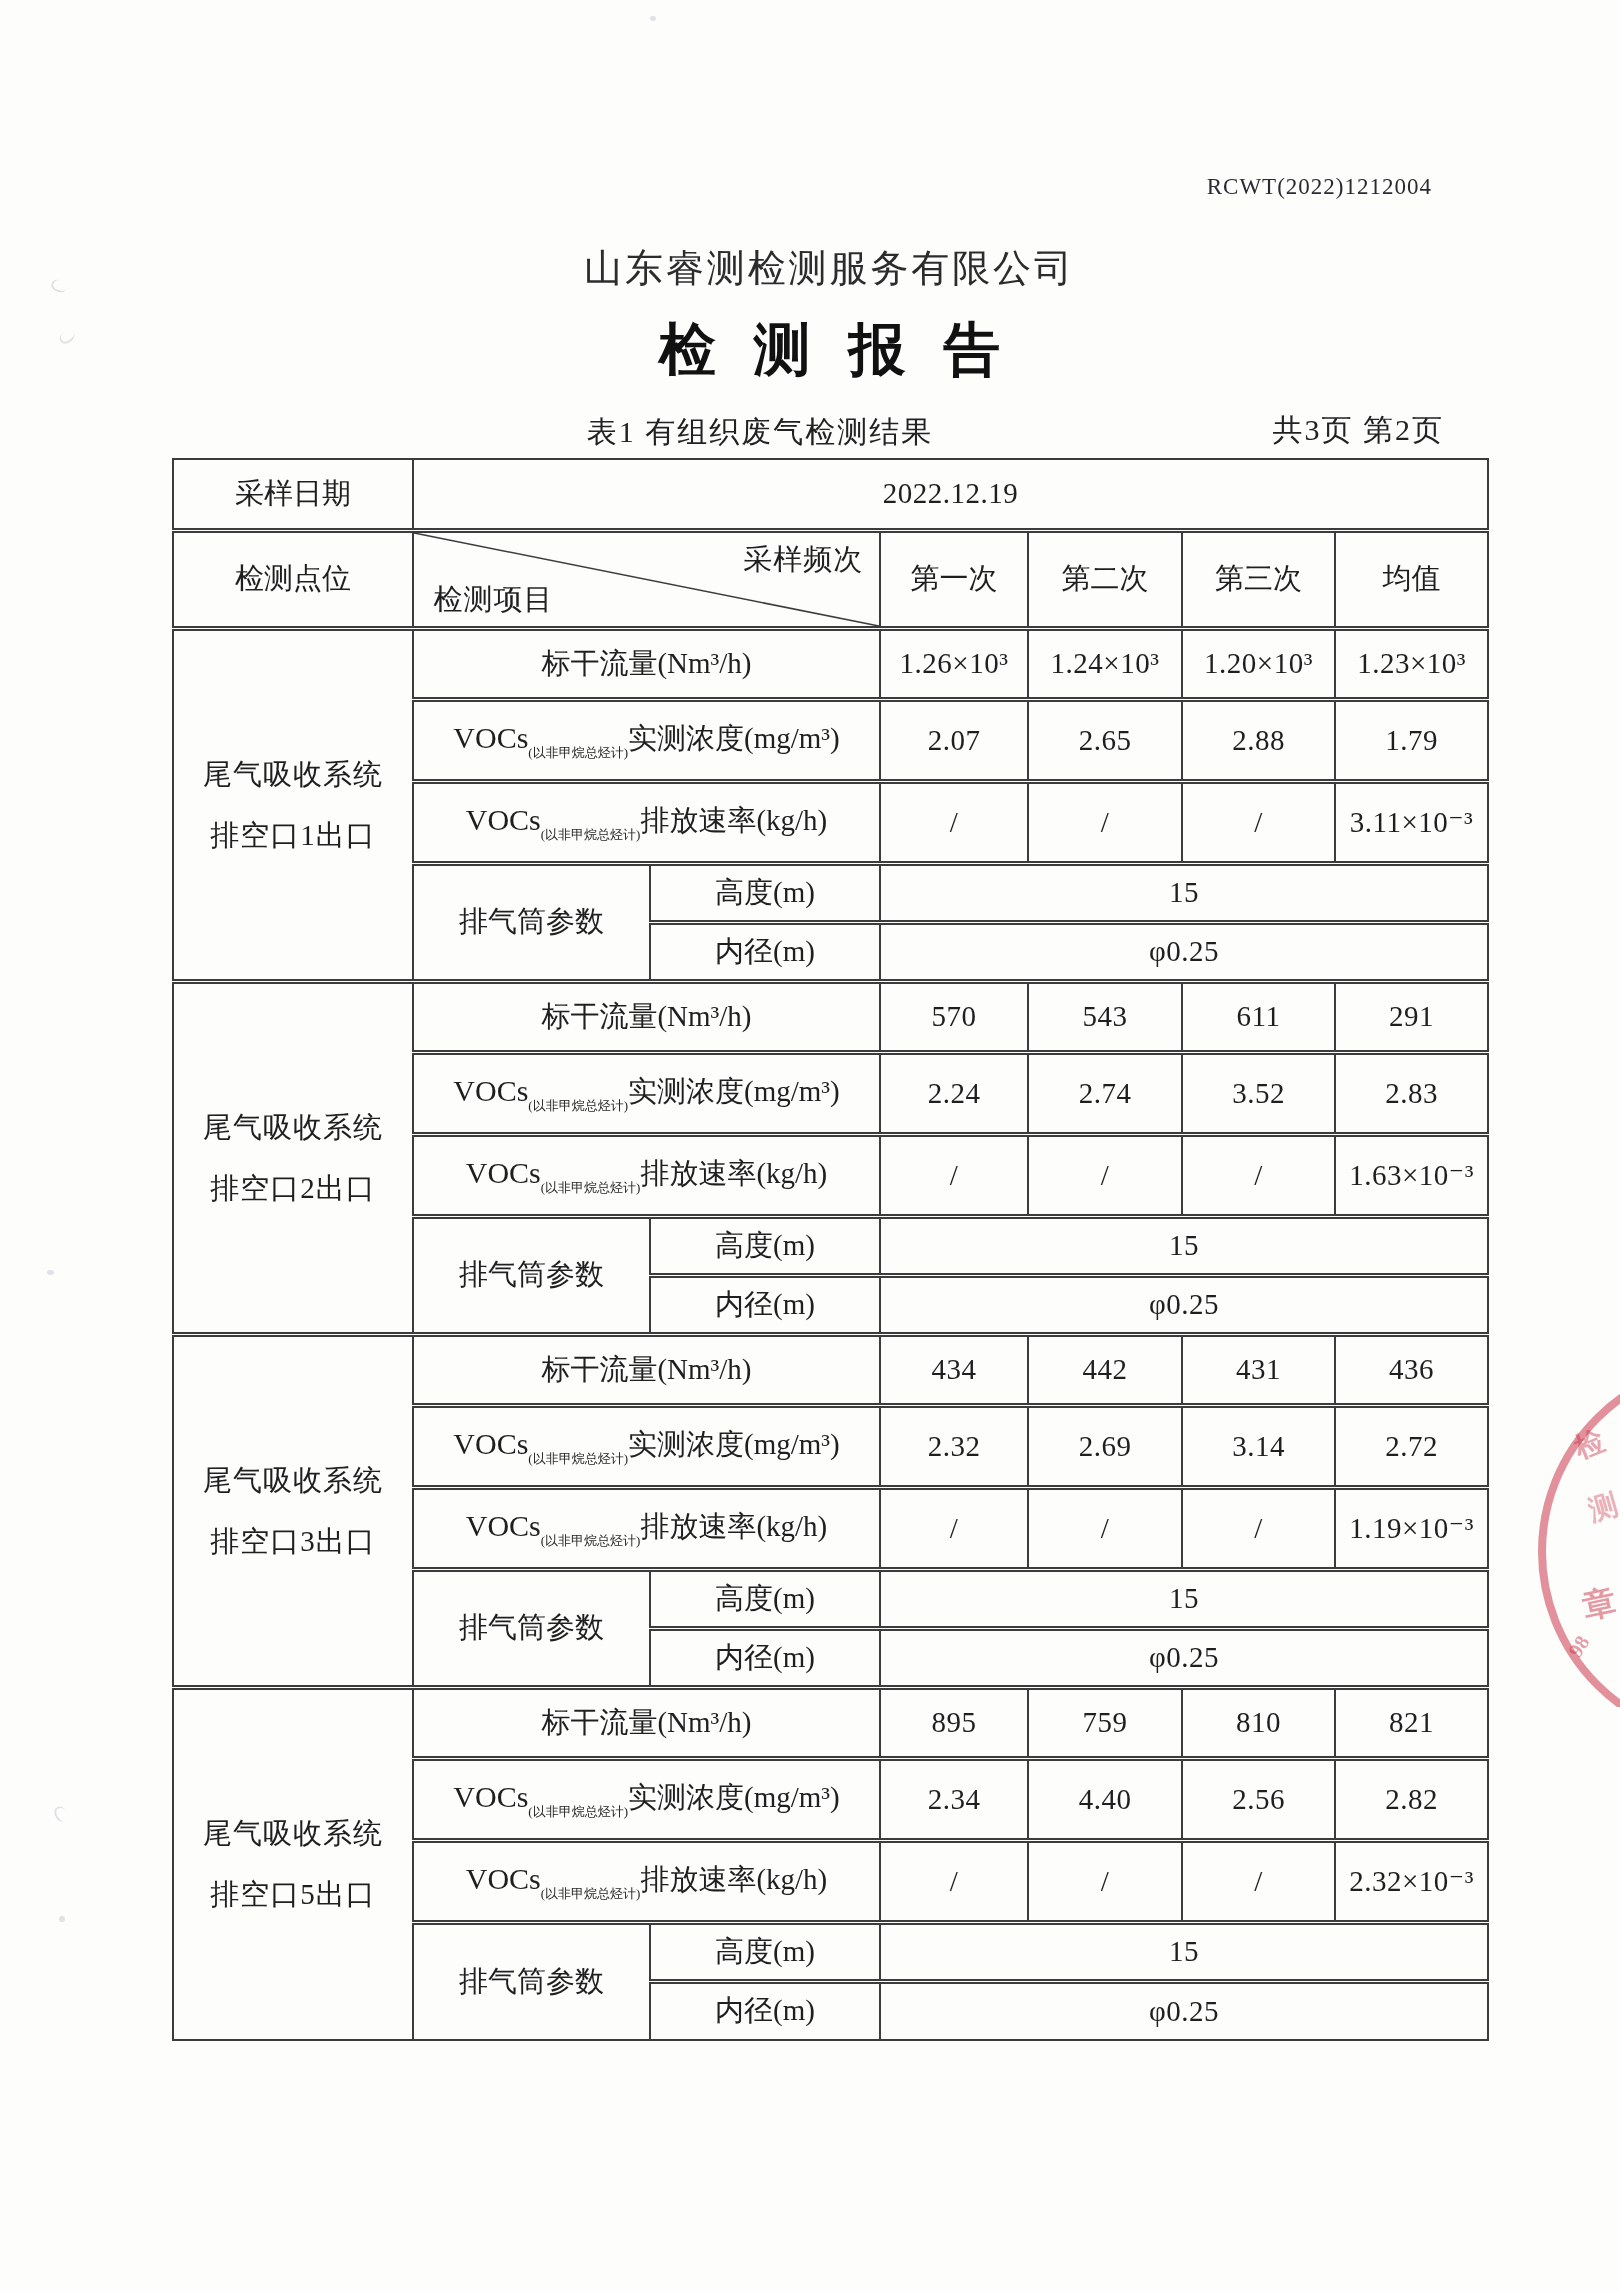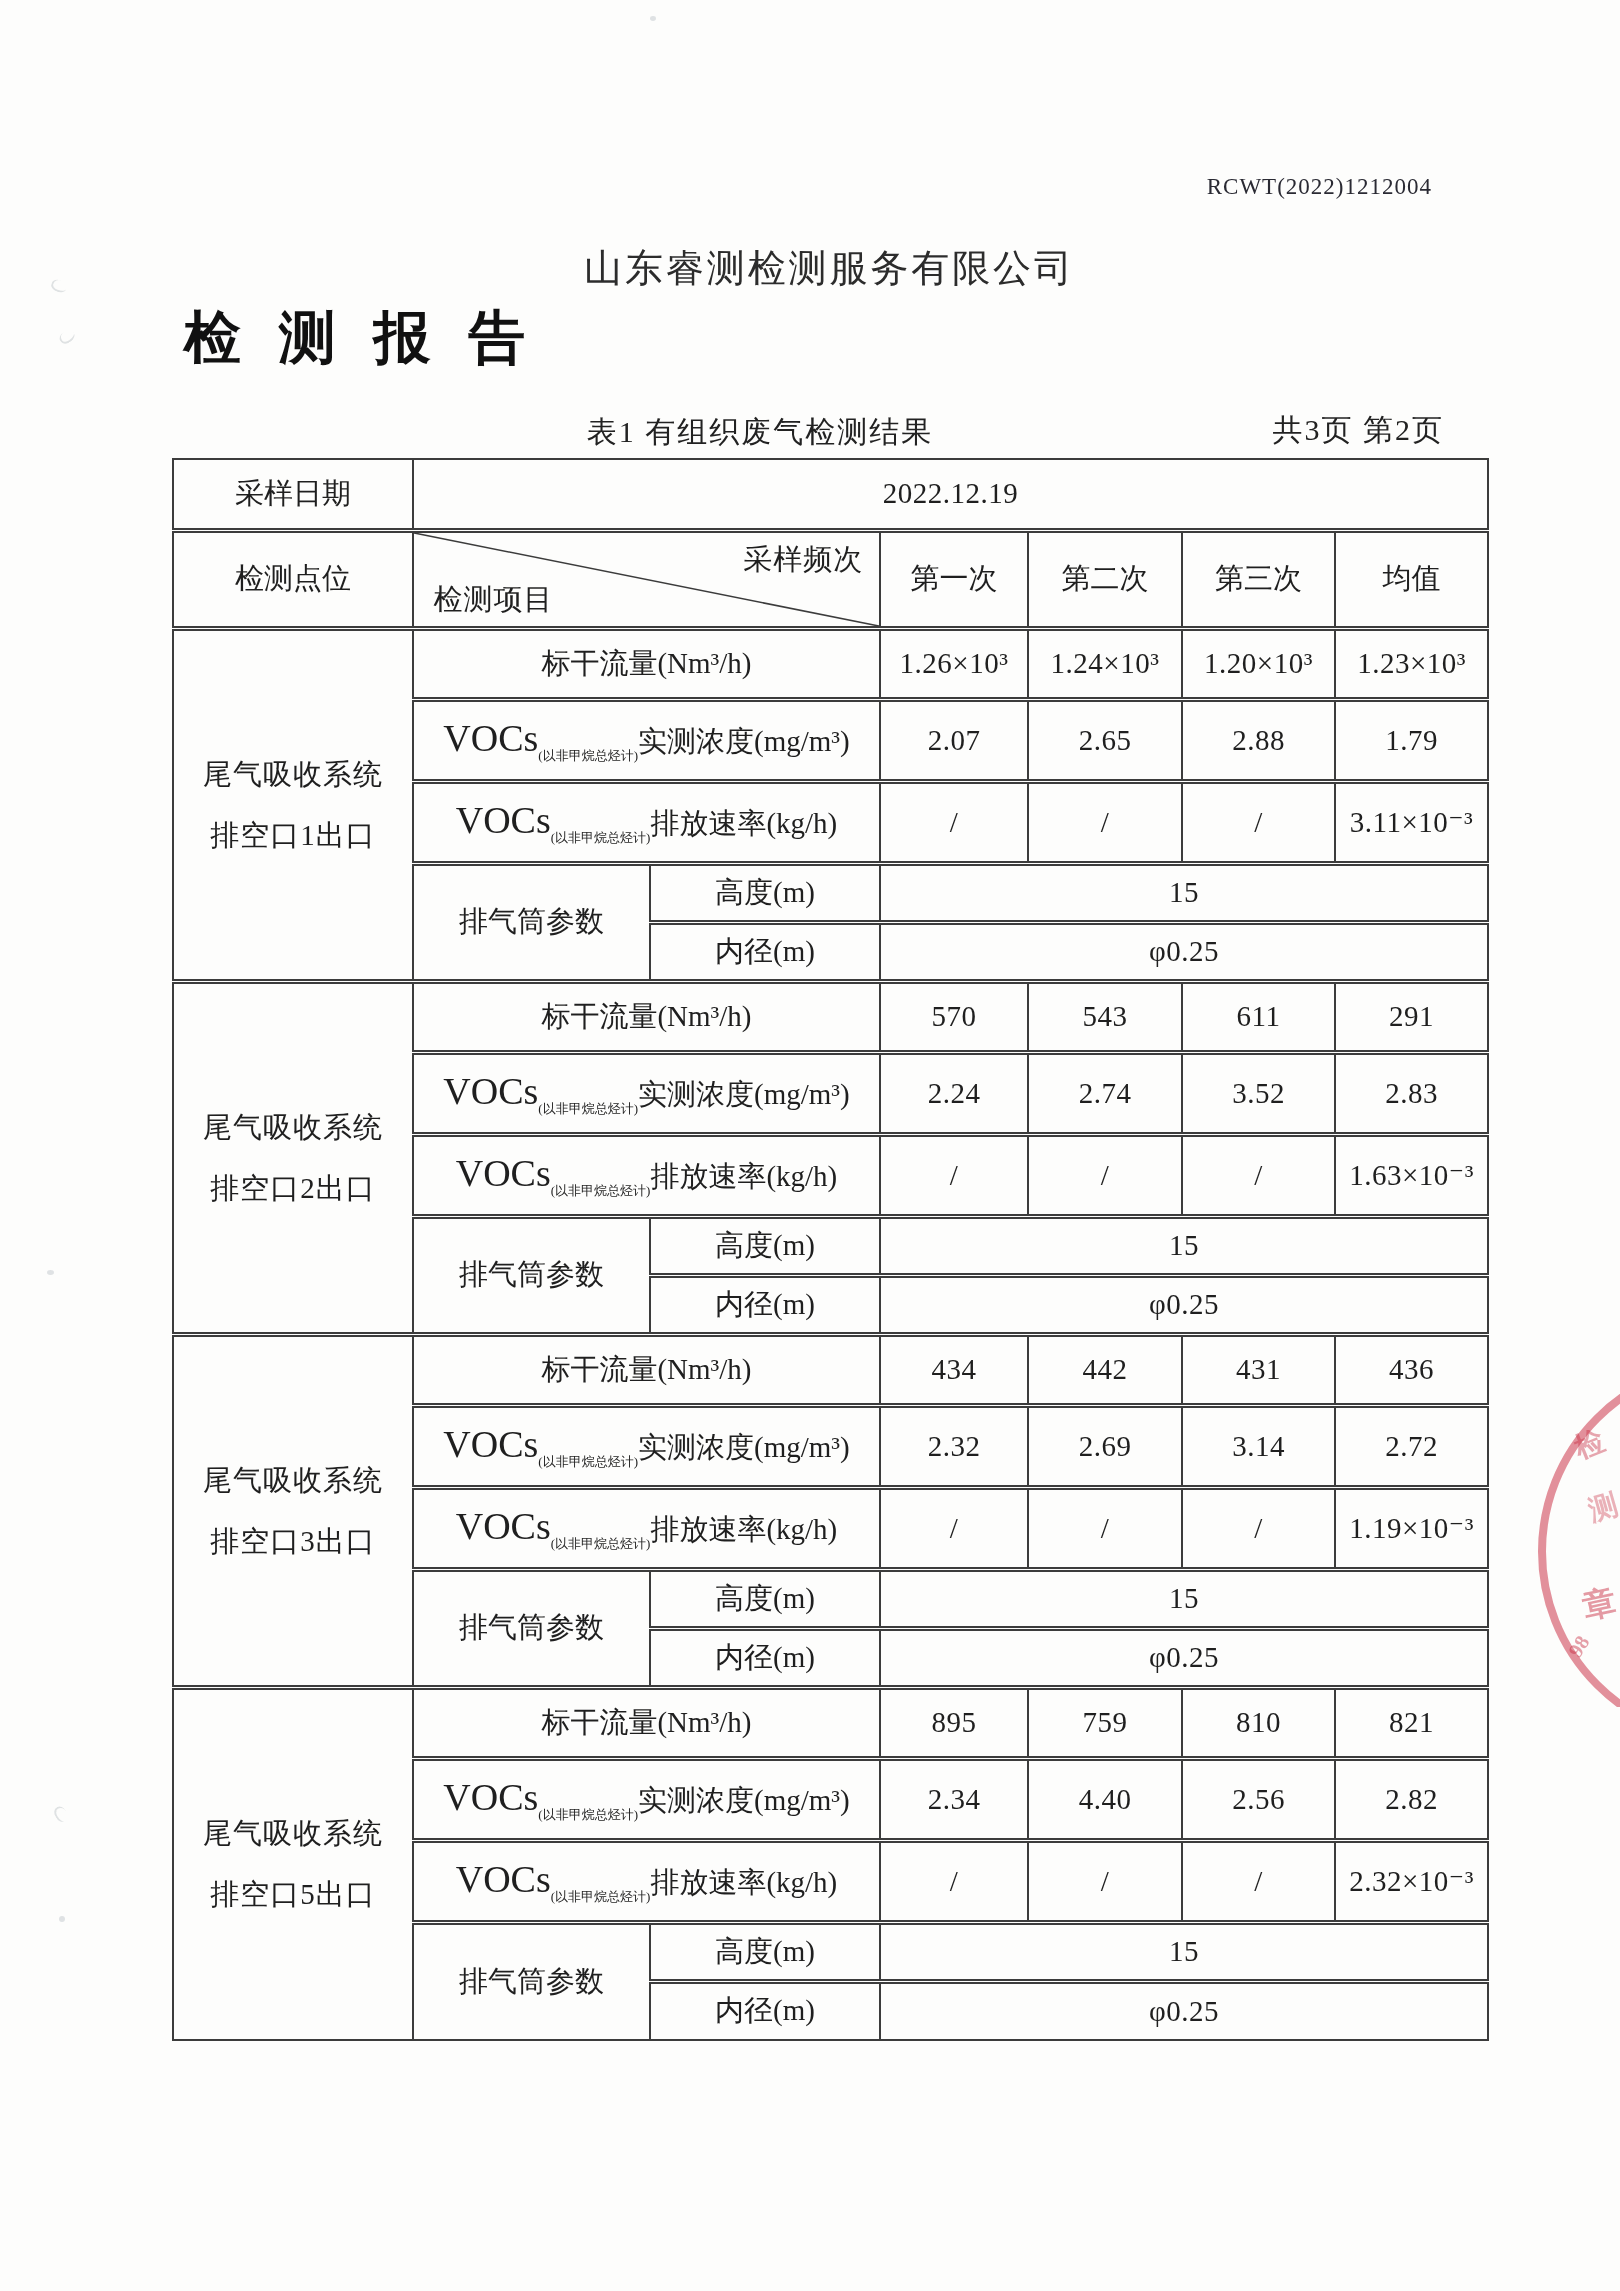--- a/index.html
+++ b/index.html
@@ -10,21 +10,21 @@
   }
   
   .report-no{
     position:absolute;top:174px;right:188px;font-size:23px;letter-spacing:1px;color:#2a2a33;
   }
   .company{
     position:absolute;top:243px;left:172px;width:1315px;text-align:center;
     font-size:38px;letter-spacing:2.9px;color:#2c2c2c;
   }
   .title{
-    position:absolute;top:300px;left:172px;width:1315px;
+    position:absolute;top:312px;left:172px;width:1315px;text-align:center;
     font-size:57px;font-weight:bold;letter-spacing:11.8px;text-indent:11.8px;color:#111;
   }
   .caption{
     position:absolute;top:412px;left:368px;width:784px;text-align:center;
     font-size:30px;letter-spacing:2px;color:#222;
   }
   .page-info{
     position:absolute;top:410px;right:176px;font-size:30px;letter-spacing:2px;color:#222;
   }
   
@@ -41,21 +41,21 @@
   }
   table.rpt tr:not(:first-child) td{border-top:5.9px double #3c3c3c;}
   .num{font-size:30px;letter-spacing:0.5px;}
   .loc-cell{line-height:61px;font-size:30px;letter-spacing:1px;}
   
   .diag{position:relative;padding:0;}
   .diag svg{position:absolute;left:0;top:0;width:100%;height:100%;}
   .diag .t{position:absolute;top:7.8px;right:15.7px;font-size:29px;letter-spacing:1px;}
   .diag .b{position:absolute;bottom:5.9px;left:19.6px;font-size:29px;letter-spacing:1px;}
   
-  .vocs-pre{font-size:38px;}
+  .vocs-pre{font-size:30px;}
   .vocs-sub{font-size:13px;vertical-align:-8.8px;letter-spacing:0;}
   .vocs-suf{font-size:29px;}
   
   .seal{position:absolute;right:0;top:1374px;width:86px;height:333px;overflow:hidden;pointer-events:none;}
   .seal .ring{
     position:absolute;left:3.9px;top:-14.7px;width:369px;height:369px;border-radius:50%;
     border:8.8px solid rgba(201,44,66,0.52);
   }
   .seal .frag{position:absolute;color:rgba(198,40,62,0.55);font-weight:bold;}
   .seal .f1{left:41px;top:51px;font-size:29px;transform:rotate(-22deg);opacity:.75;}

